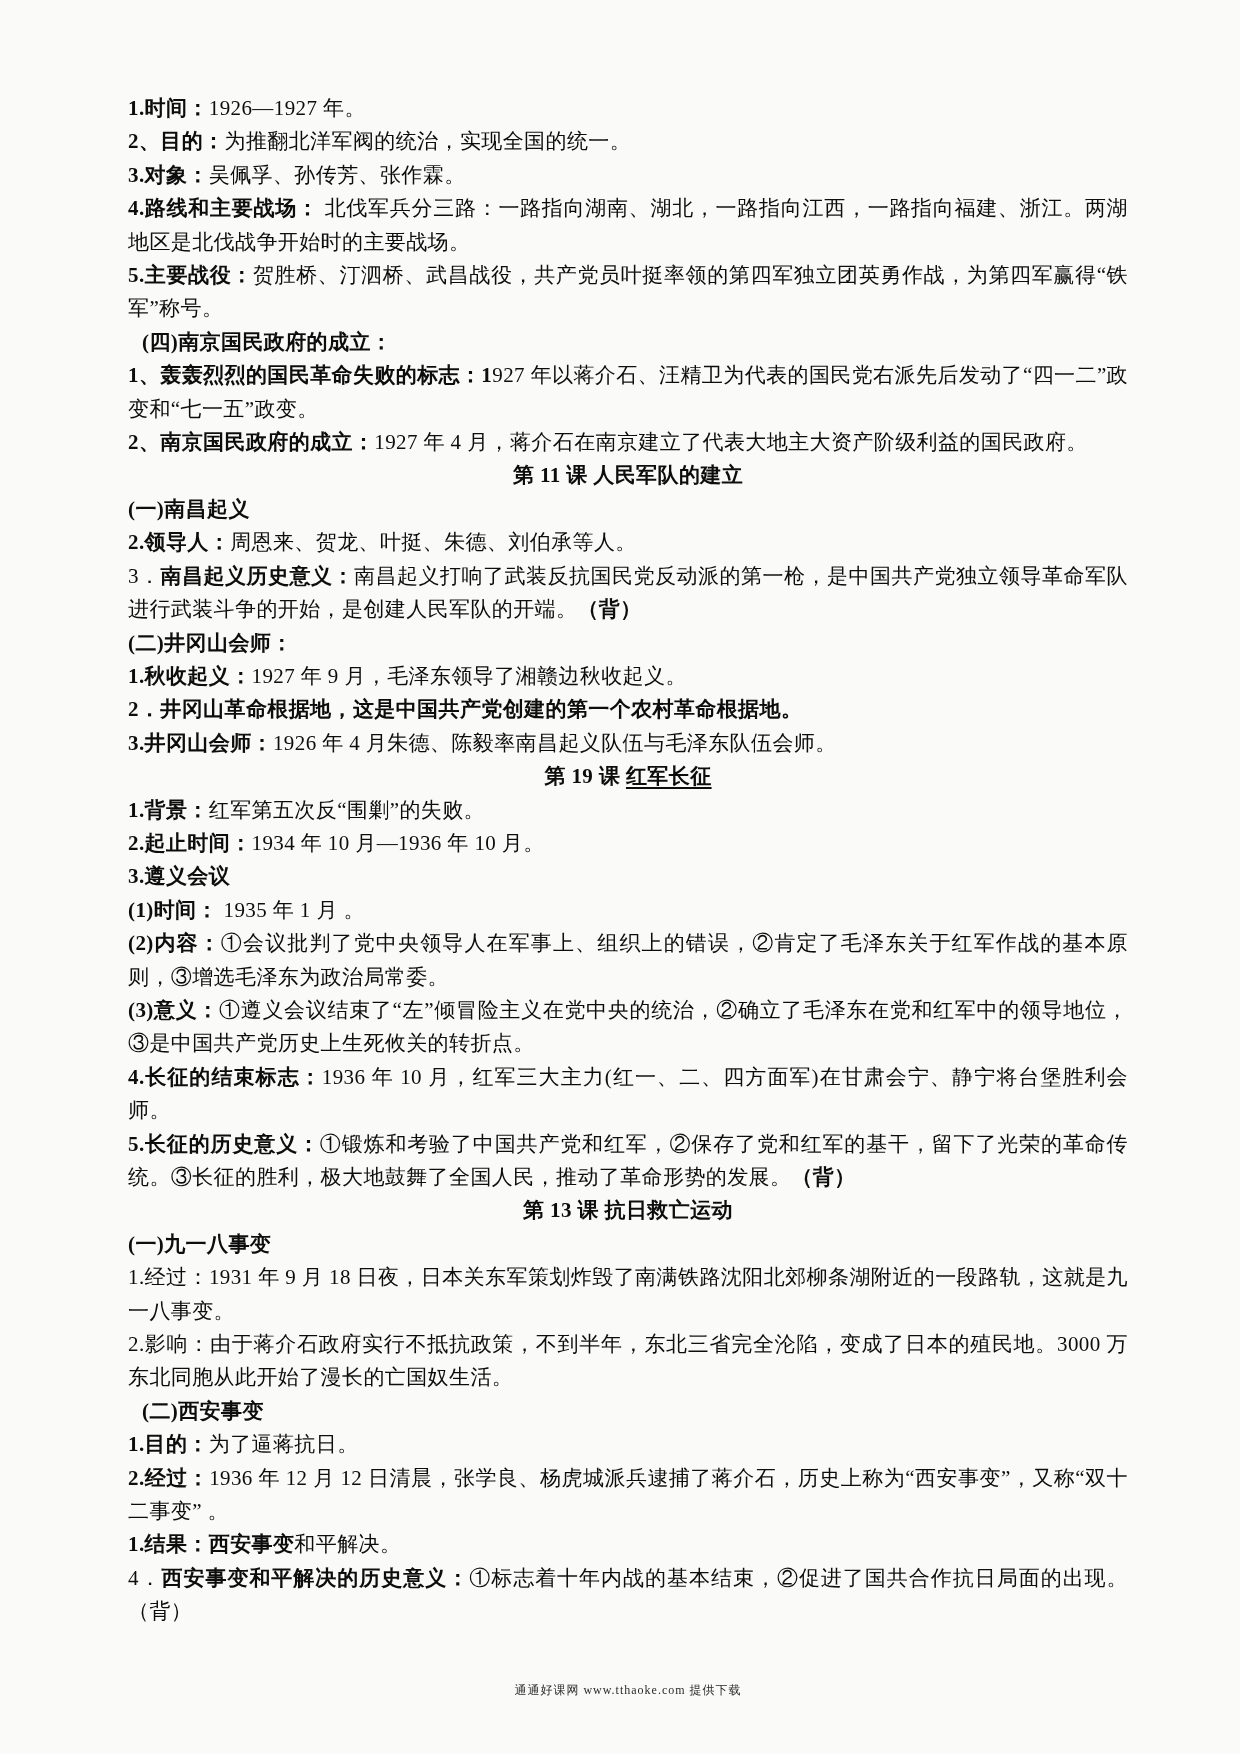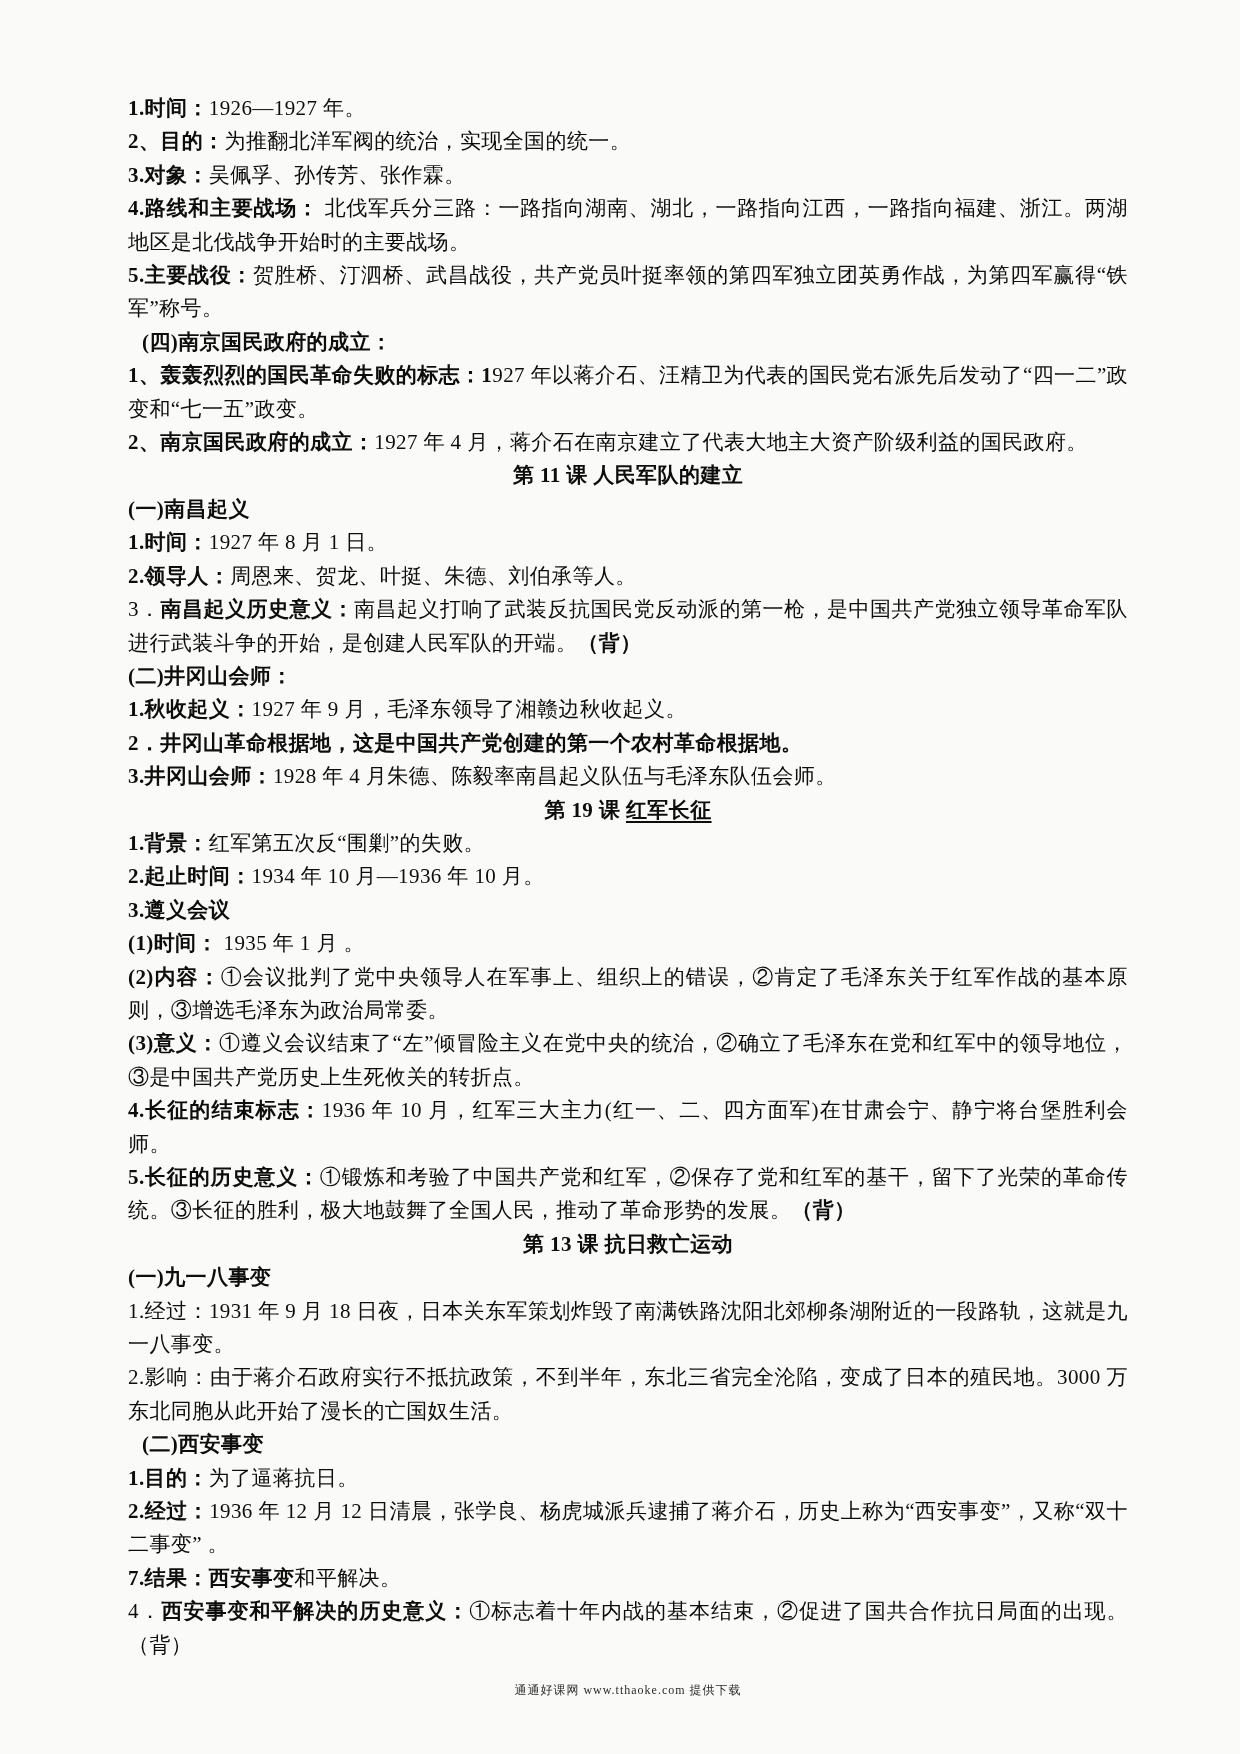--- a/index.html
+++ b/index.html
@@ -45,44 +45,43 @@
   <p class="para"><span class="b">3.对象：</span><span>吴佩孚、孙传芳、张作霖。</span></p>
   <p class="para"><span class="b">4.路线和主要战场：</span><span> 北伐军兵分三路：一路指向湖南、湖北，一路指向江西，一路指向福建、浙江。两湖地区是北伐战争开始时的主要战场。</span></p>
   <p class="para"><span class="b">5.主要战役：</span><span>贺胜桥、汀泗桥、武昌战役，共产党员叶挺率领的第四军独立团英勇作战，为第四军赢得“铁军”称号。</span></p>
   <p class="para indent"><span class="b">(四)南京国民政府的成立：</span></p>
   <p class="para"><span class="b">1、轰轰烈烈的国民革命失败的标志：1</span><span>927 年以蒋介石、汪精卫为代表的国民党右派先后发动了“四一二”政变和“七一五”政变。</span></p>
   <p class="para"><span class="b">2、南京国民政府的成立：</span><span>1927 年 4 月，蒋介石在南京建立了代表大地主大资产阶级利益的国民政府。</span></p>
 
   <p class="para center"><span class="b">第 11 课 人民军队的建立</span></p>
 
   <p class="para"><span class="b">(一)南昌起义</span></p>
-  <p class="para"><span class="b">1.时间：</span><span>1927 年 8 月 1 日。</span></p>
   <p class="para"><span class="b">2.领导人：</span><span>周恩来、贺龙、叶挺、朱德、刘伯承等人。</span></p>
   <p class="para"><span>3．</span><span class="b">南昌起义历史意义：</span><span>南昌起义打响了武装反抗国民党反动派的第一枪，是中国共产党独立领导革命军队进行武装斗争的开始，是创建人民军队的开端。</span><span class="b">（背）</span></p>
   <p class="para"><span class="b">(二)井冈山会师：</span></p>
   <p class="para"><span class="b">1.秋收起义：</span><span>1927 年 9 月，毛泽东领导了湘赣边秋收起义。</span></p>
   <p class="para"><span class="b">2．井冈山革命根据地，这是中国共产党创建的第一个农村革命根据地。</span></p>
-  <p class="para"><span class="b">3.井冈山会师：</span><span>1928 年 4 月朱德、陈毅率南昌起义队伍与毛泽东队伍会师。</span></p>
+  <p class="para"><span class="b">3.井冈山会师：</span><span>1926 年 4 月朱德、陈毅率南昌起义队伍与毛泽东队伍会师。</span></p>
 
   <p class="para center"><span class="b">第 19 课 </span><span class="b u">红军长征</span></p>
 
   <p class="para"><span class="b">1.背景：</span><span>红军第五次反“围剿”的失败。</span></p>
   <p class="para"><span class="b">2.起止时间：</span><span>1934 年 10 月—1936 年 10 月。</span></p>
   <p class="para"><span class="b">3.遵义会议</span></p>
   <p class="para"><span class="b">(1)时间：</span><span> 1935 年 1 月 。</span></p>
   <p class="para"><span class="b">(2)内容：</span><span>①会议批判了党中央领导人在军事上、组织上的错误，②肯定了毛泽东关于红军作战的基本原则，③增选毛泽东为政治局常委。</span></p>
   <p class="para"><span class="b">(3)意义：</span><span>①遵义会议结束了“左”倾冒险主义在党中央的统治，②确立了毛泽东在党和红军中的领导地位，③是中国共产党历史上生死攸关的转折点。</span></p>
   <p class="para"><span class="b">4.长征的结束标志：</span><span>1936 年 10 月，红军三大主力(红一、二、四方面军)在甘肃会宁、静宁将台堡胜利会师。</span></p>
   <p class="para"><span class="b">5.长征的历史意义：</span><span>①锻炼和考验了中国共产党和红军，②保存了党和红军的基干，留下了光荣的革命传统。③长征的胜利，极大地鼓舞了全国人民，推动了革命形势的发展。</span><span class="b">（背）</span></p>
 
   <p class="para center"><span class="b">第 13 课  抗日救亡运动</span></p>
 
   <p class="para"><span class="b">(一)九一八事变</span></p>
   <p class="para"><span>1.经过：1931 年 9 月 18 日夜，日本关东军策划炸毁了南满铁路沈阳北郊柳条湖附近的一段路轨，这就是九一八事变。</span></p>
   <p class="para"><span>2.影响：由于蒋介石政府实行不抵抗政策，不到半年，东北三省完全沦陷，变成了日本的殖民地。3000 万东北同胞从此开始了漫长的亡国奴生活。</span></p>
   <p class="para indent"><span class="b">(二)西安事变</span></p>
   <p class="para"><span class="b">1.目的：</span><span>为了逼蒋抗日。</span></p>
   <p class="para"><span class="b">2.经过：</span><span>1936 年 12 月 12 日清晨，张学良、杨虎城派兵逮捕了蒋介石，历史上称为“西安事变”，又称“双十二事变” 。</span></p>
-  <p class="para"><span class="b">7.结果：西安事变</span><span>和平解决。</span></p>
+  <p class="para"><span class="b">1.结果：西安事变</span><span>和平解决。</span></p>
   <p class="para"><span>4．</span><span class="b">西安事变和平解决的历史意义：</span><span>①标志着十年内战的基本结束，②促进了国共合作抗日局面的出现。（背）</span></p>
 
   <div class="footer"><span>通通好课网 www.tthaoke.com 提供下载</span></div>
 </div>
 
 </body></html>

